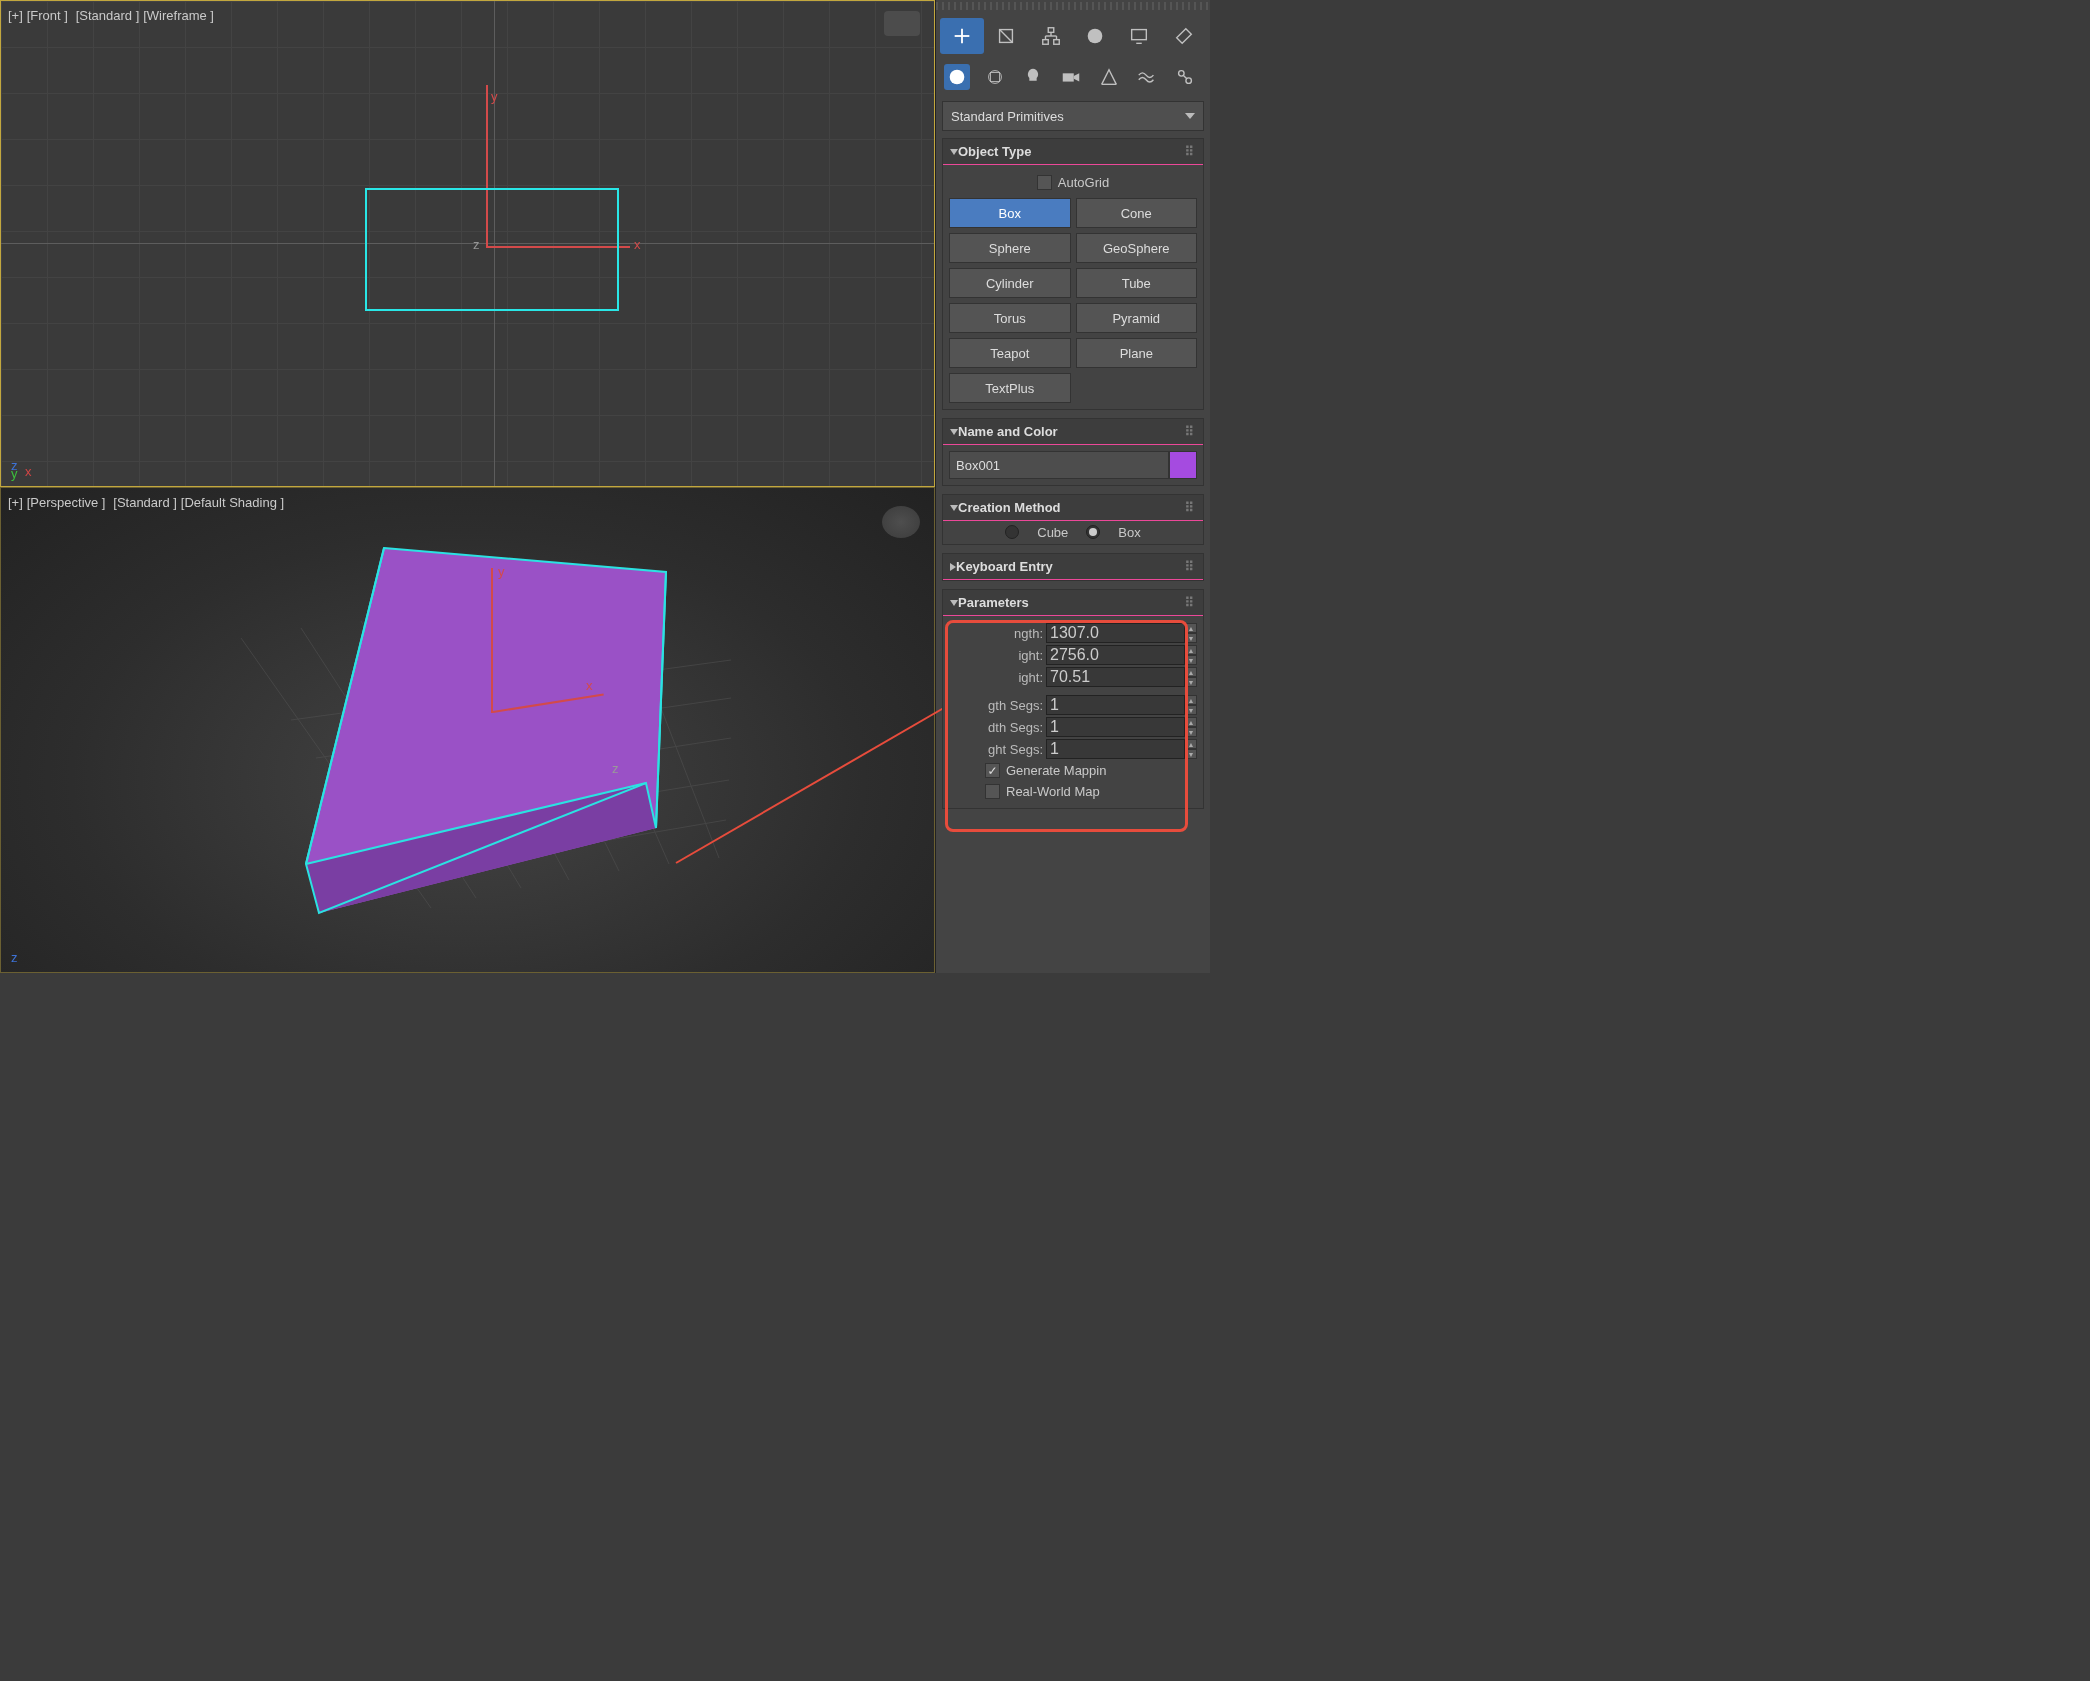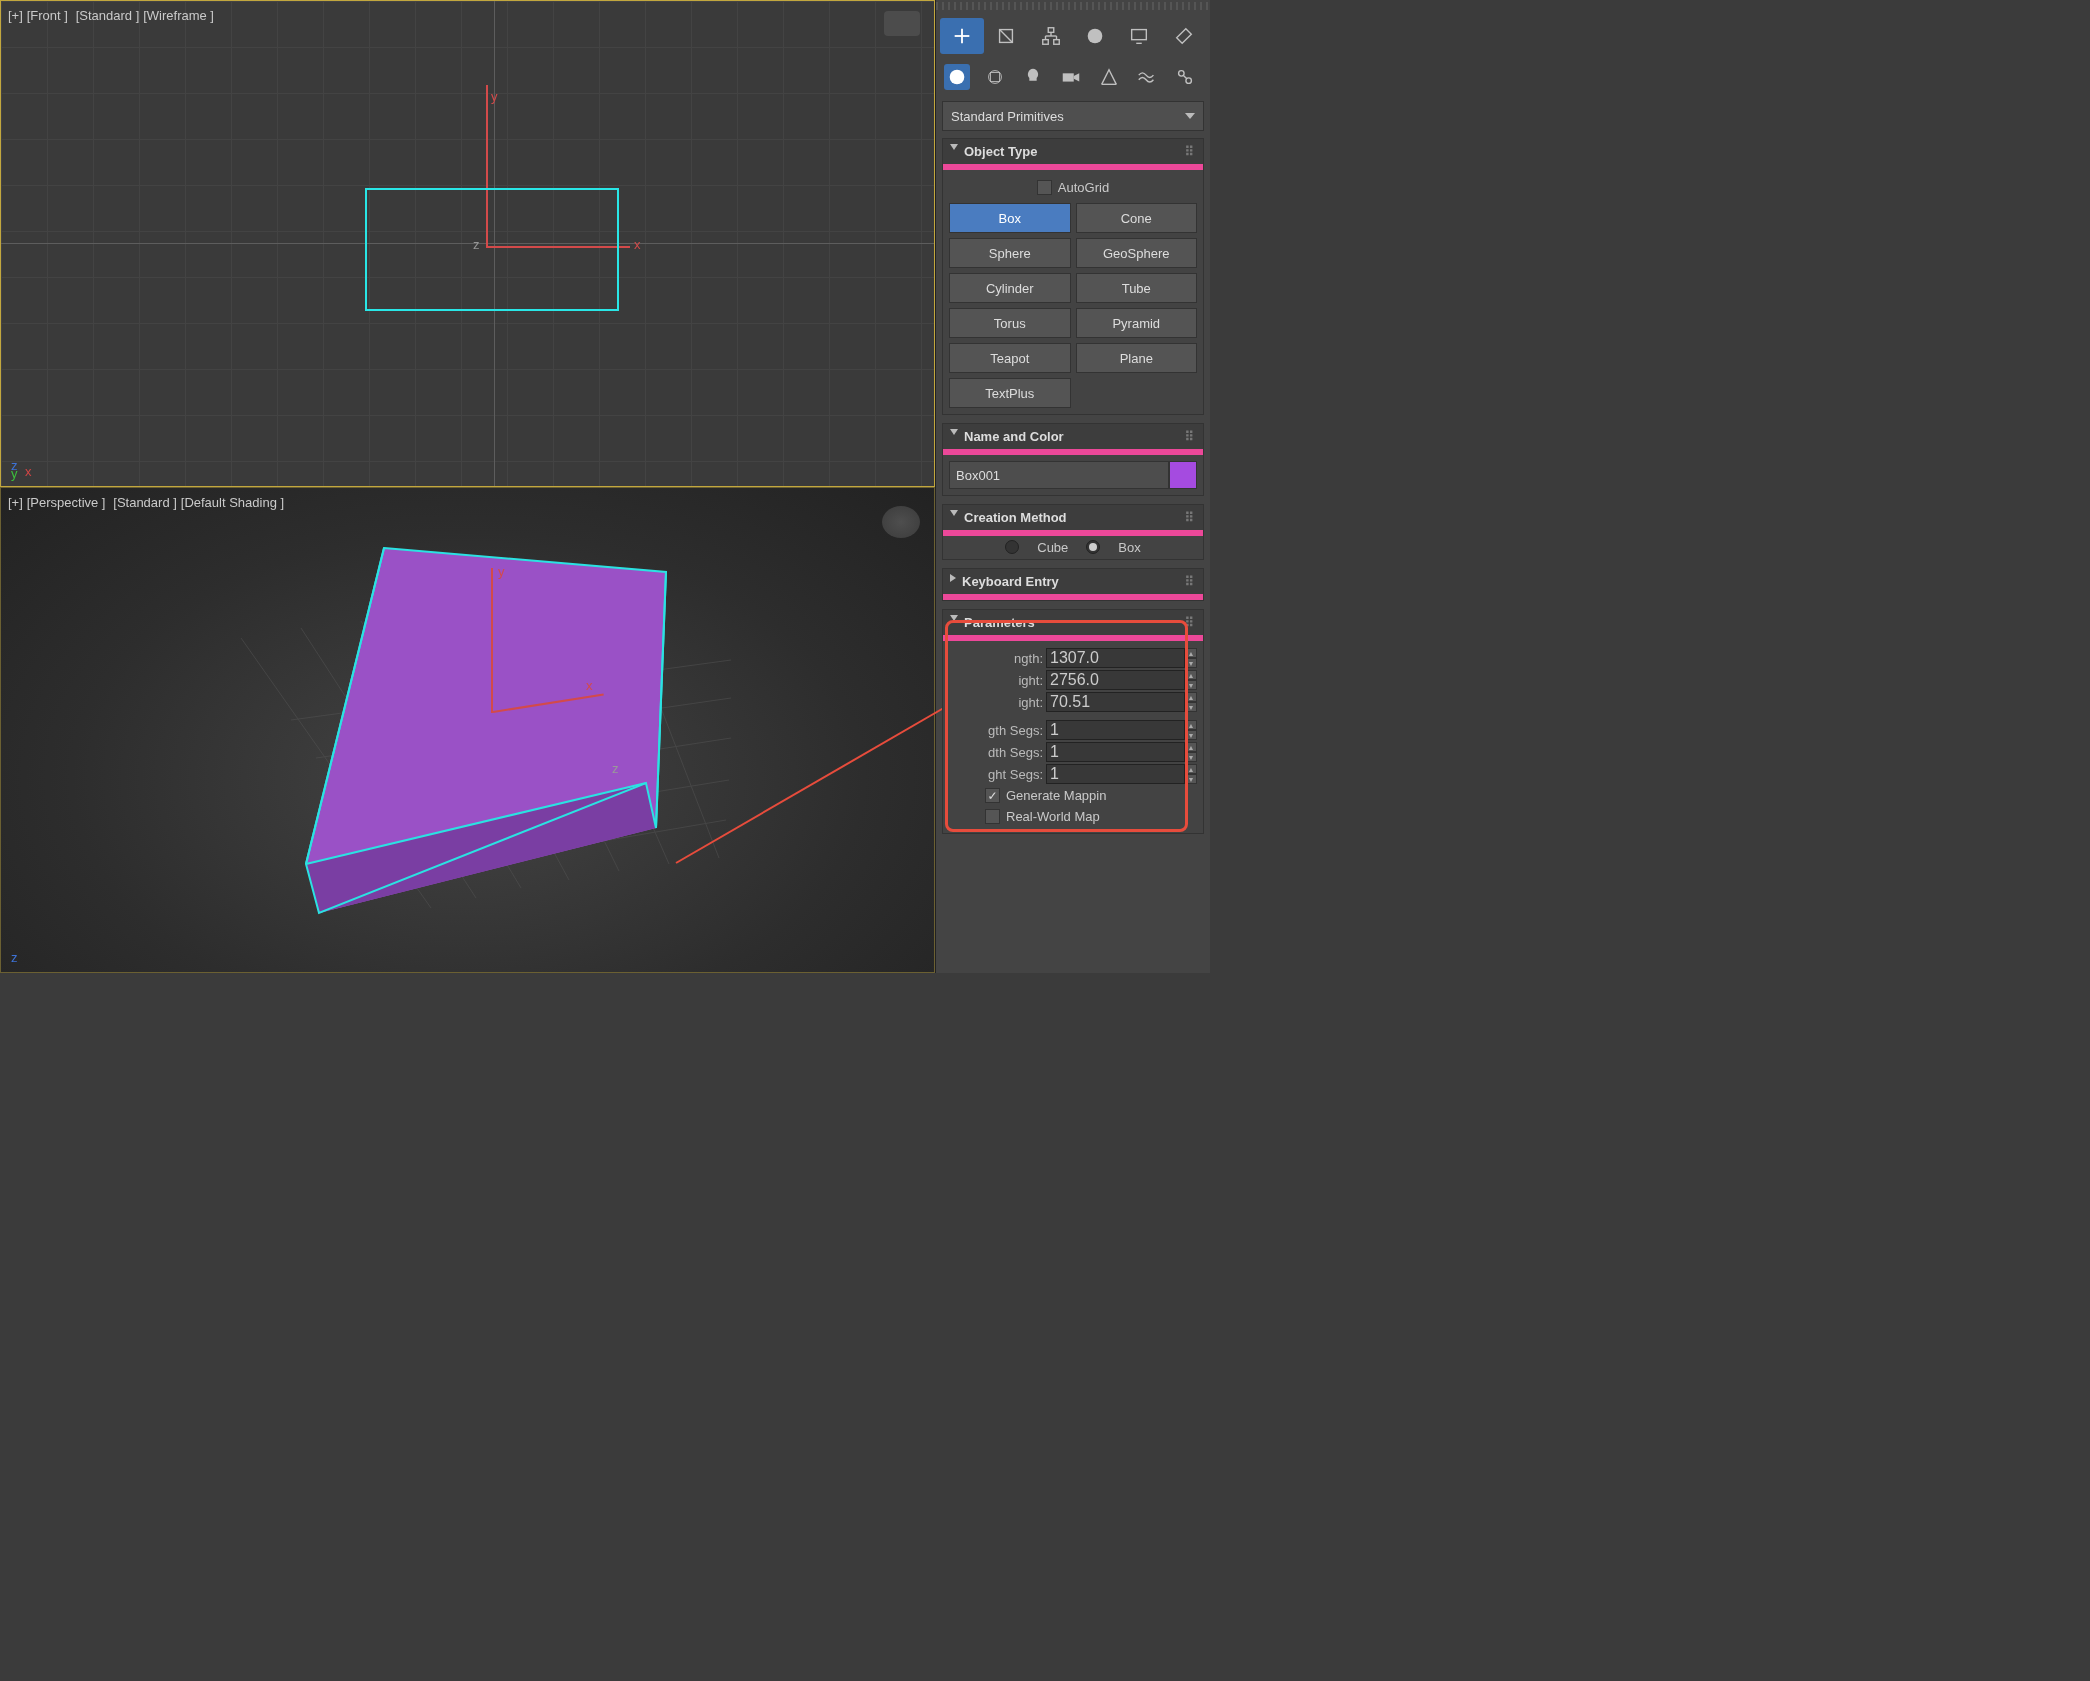--- a/index.html
+++ b/index.html
@@ -37,21 +37,21 @@
 .top-icons{display:flex;gap:0;padding:6px 4px}
 .icon-btn{width:46px;height:36px;display:flex;align-items:center;justify-content:center;color:#c0c0c0}
 .icon-btn.active{background:#3a6fb0;border-radius:3px;color:#fff}
 .icon-btn svg{width:22px;height:22px}
 .sub-icons{display:flex;gap:12px;padding:4px 8px 8px}
 .sub-icons .icon-btn{width:26px;height:26px}
 .sub-icons .icon-btn.active{background:#3a6fb0}
 .dropdown{margin:3px 6px;height:30px;background:#4f4f4f;border:1px solid #333;display:flex;align-items:center;justify-content:space-between;padding:0 8px;color:#ddd}
 .dropdown .tri{width:0;height:0;border-left:5px solid transparent;border-right:5px solid transparent;border-top:6px solid #bbb}
 .rollout{margin:4px 6px;background:#434343;border:1px solid #333}
-.roll-head{display:flex;align-items:flex-start;padding:5px 7px;background:#3d3d3d;font-weight:bold;color:#ddd;border-bottom:6px solid #ec4899;gap:6px}
+.roll-head{display:flex;align-items:center;padding:5px 7px;background:#3d3d3d;font-weight:bold;color:#ddd;border-bottom:1px solid #ec4899;}
 .roll-head .tri{width:0;height:0;border-left:4px solid transparent;border-right:4px solid transparent;border-top:6px solid #bbb}
 .roll-head.closed .tri{border-top:none;border-bottom:none;border-left:6px solid #bbb;border-right:none;border-top:4px solid transparent;border-bottom:4px solid transparent}
 .roll-head .dots{margin-left:auto;color:#777;letter-spacing:2px}
 .roll-body{padding:6px}
 .autogrid-row{display:flex;justify-content:center;align-items:flex-end;gap:6px;padding:4px 0 8px}
 .chk{width:15px;height:15px;background:#555;border:1px solid #333;display:inline-flex;align-items:center;justify-content:center}
 .chk.on::after{content:"✓";color:#ddd;font-size:12px}
 .btn-grid{display:grid;grid-template-columns:1fr 1fr;gap:5px}
 .obj-btn{height:30px;background:#545454;border:1px solid #333;color:#ddd;display:flex;align-items:center;justify-content:center;cursor:pointer}
 .obj-btn.sel{background:#4a7cc0;color:#fff}

